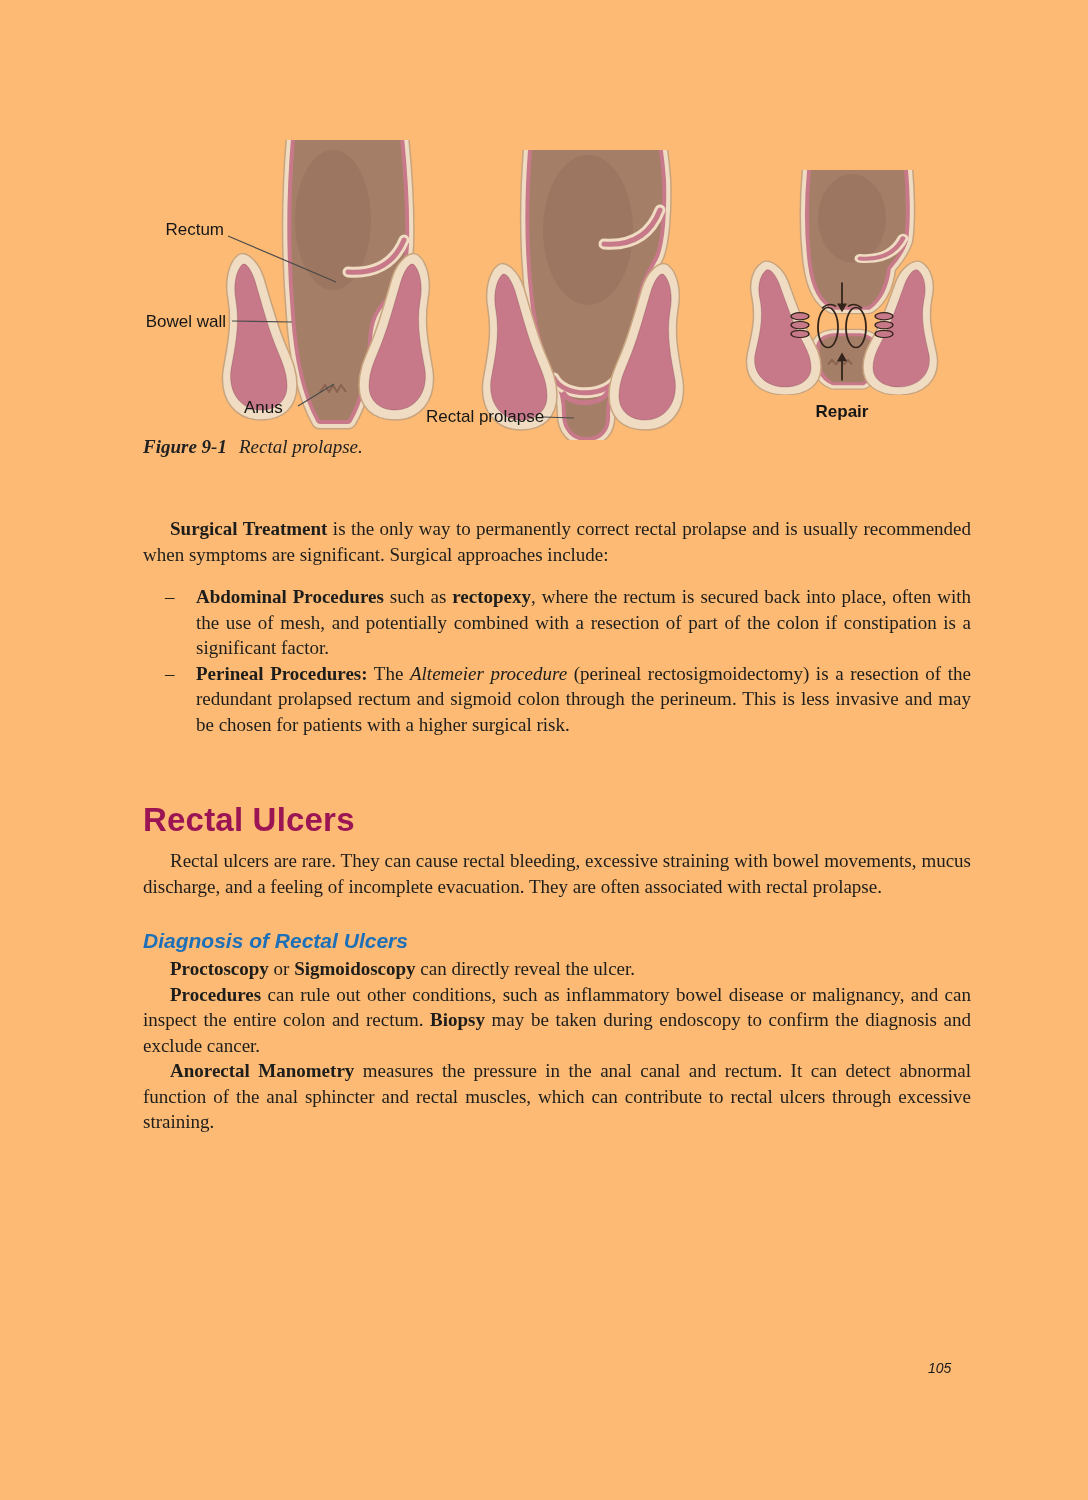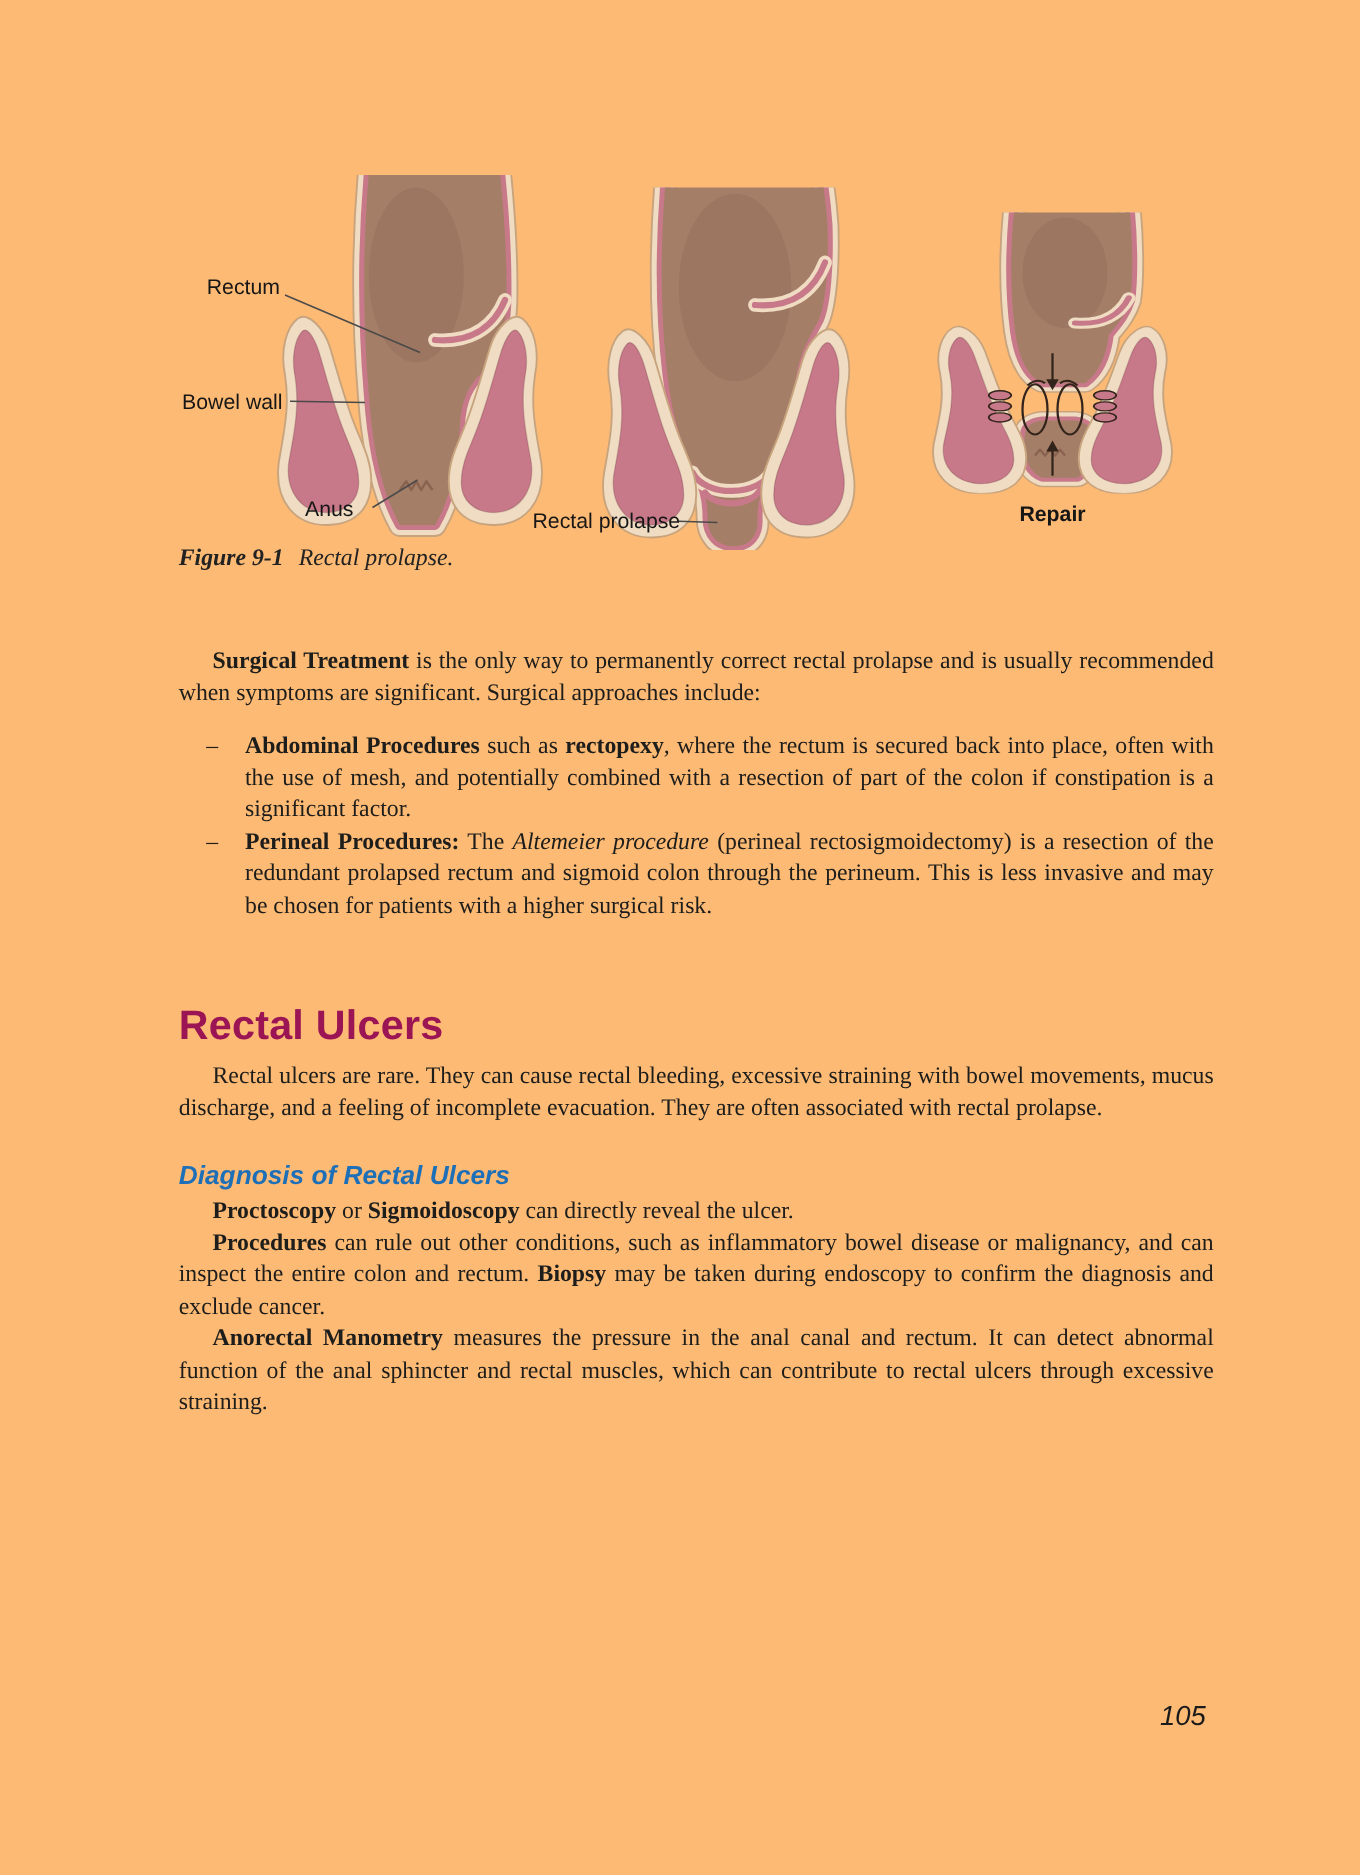--- a/index.html
+++ b/index.html
@@ -75,21 +75,21 @@
     font-size:21px;line-height:30px;font-weight:bold;font-style:italic;
     color:var(--h2col);text-align:left;text-indent:0;
     margin-top:27px;
   }
   .after-h1{margin-top:9px;}
   .after-h2{margin-top:12px;}
   
   .page-number{
     position:absolute;left:928px;top:1360px;
     font-family:"Liberation Sans", sans-serif;
-    font-style:italic;font-size:22px;color:#1a1a1a;text-align:center;
+    font-style:italic;font-size:14px;color:#1a1a1a;text-align:center;
   }
 </style>
 </head>
 <body>
 
 <div class="page">
 
   <svg width="0" height="0" style="position:absolute">
     <defs>
       <g id="wing-shape">

